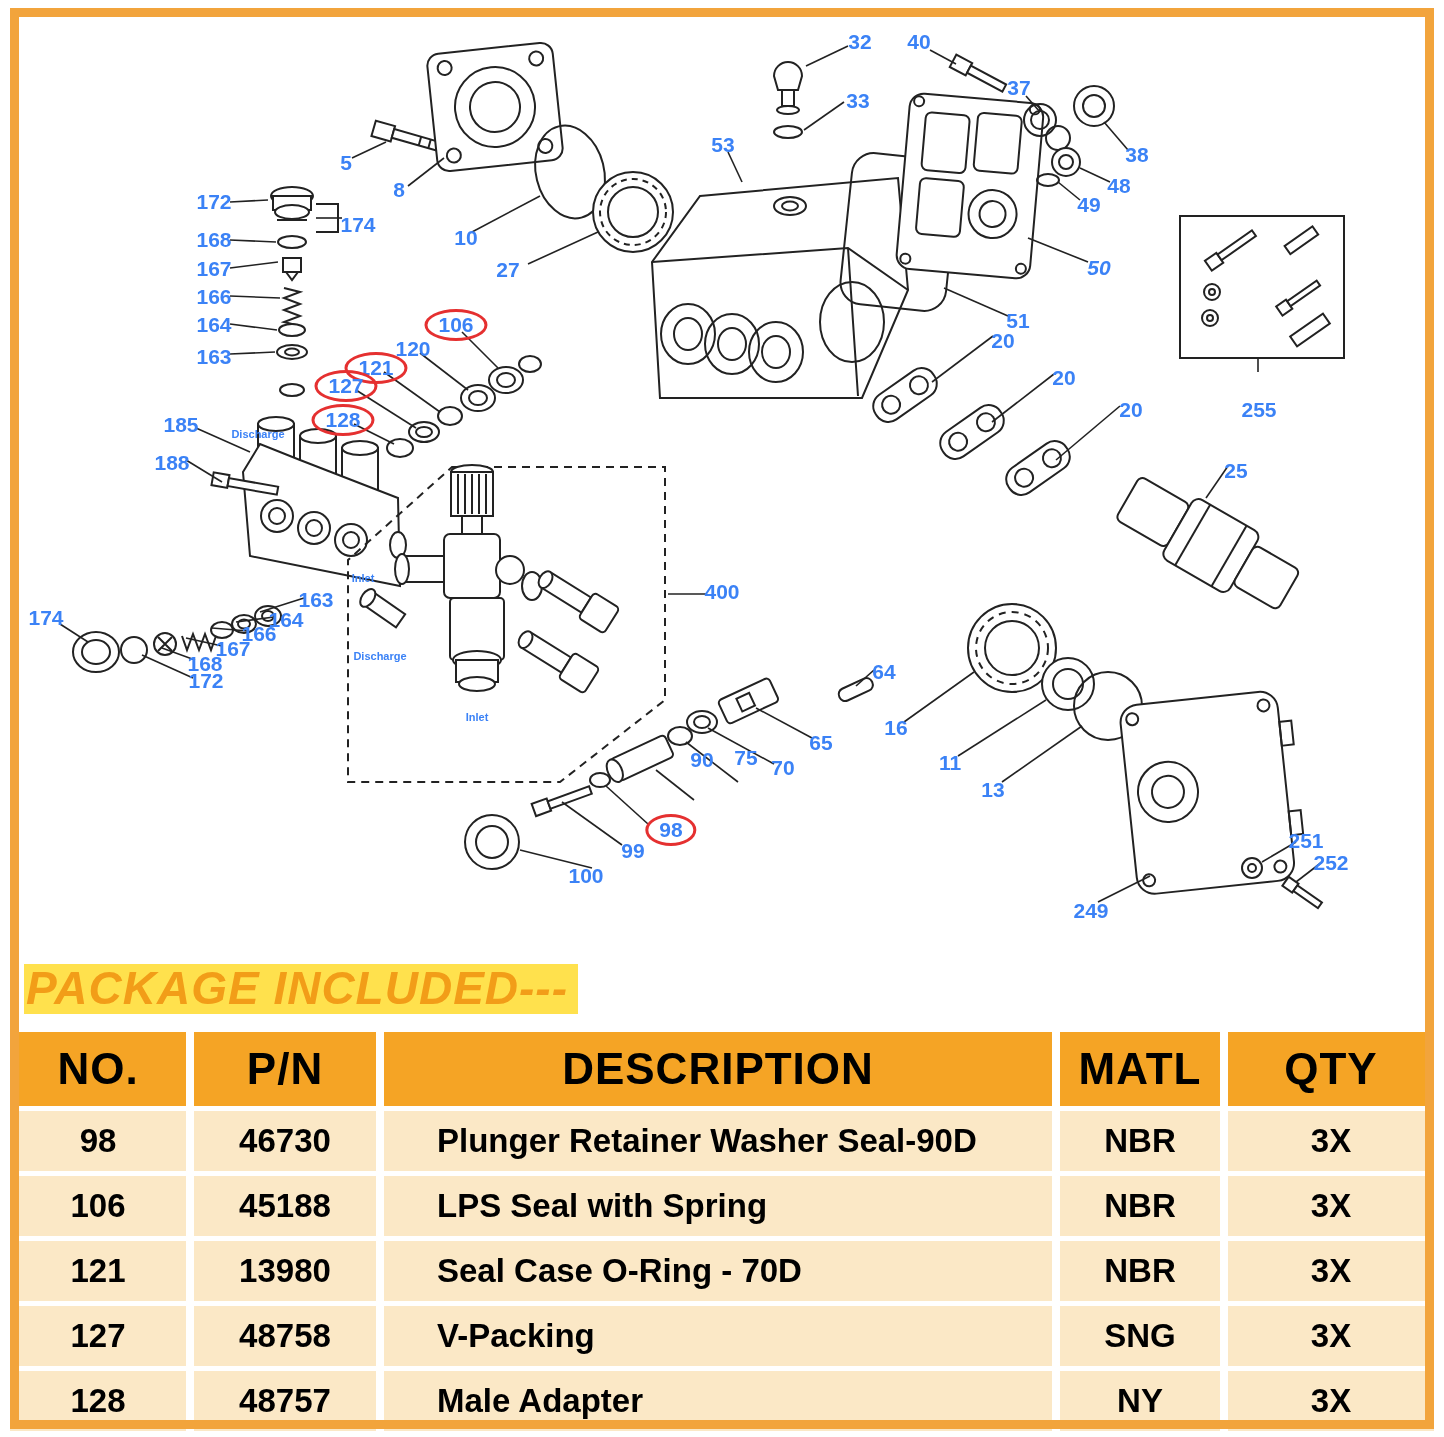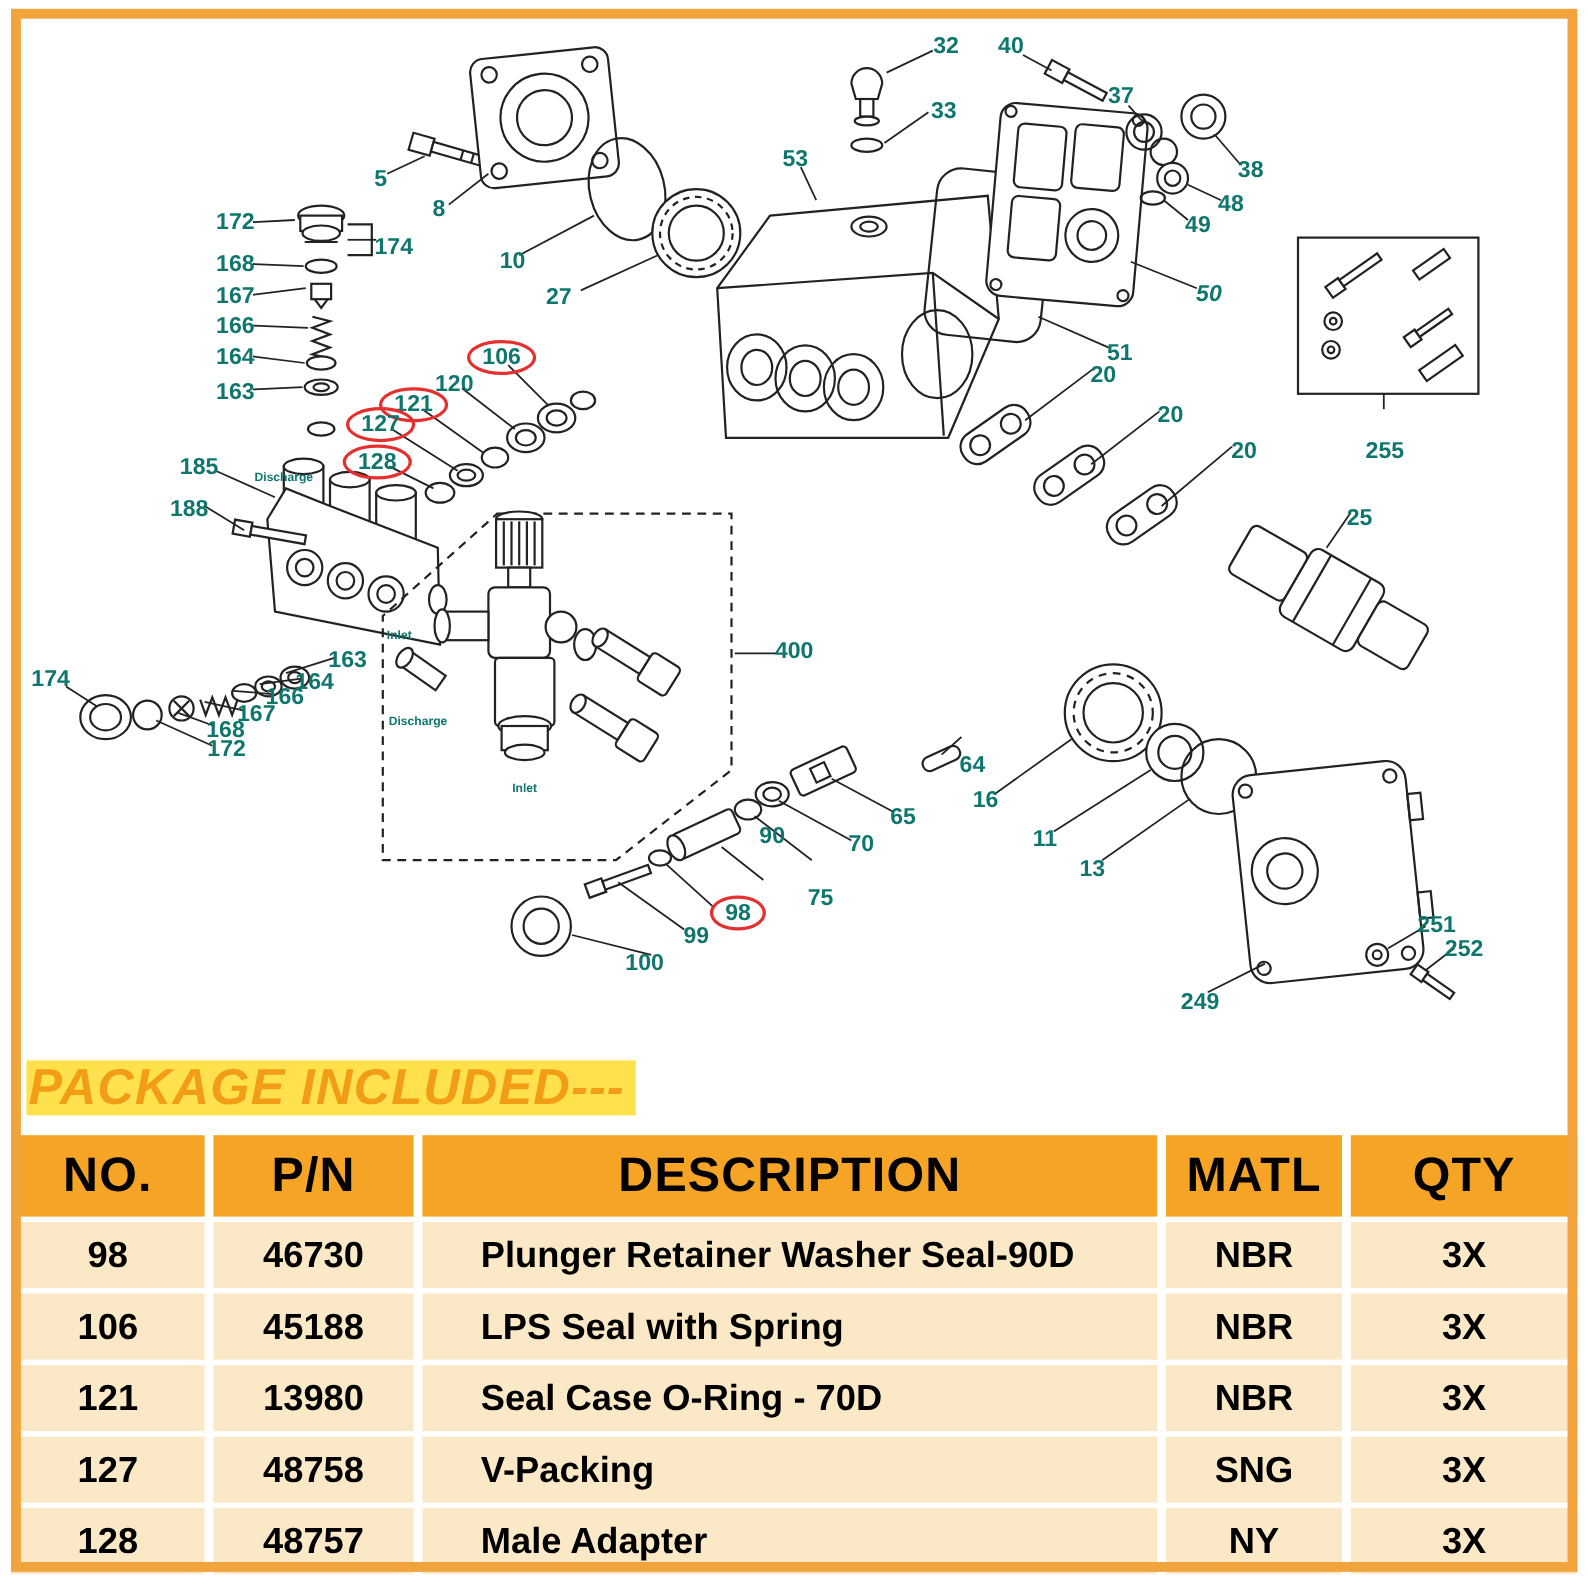--- a/index.html
+++ b/index.html
@@ -3,21 +3,21 @@
 <meta charset="utf-8">
 <style>
   html,body{margin:0;padding:0;background:#fff;font-family:"Liberation Sans",sans-serif;}
   .page{position:relative;width:1444px;height:1437px;background:#fff;overflow:hidden;}
   .frame{position:absolute;left:10px;top:8px;width:1424px;height:1421px;border:9px solid var(--frame,#F2A43C);box-sizing:border-box;pointer-events:none;z-index:30;}
   .diagram{position:absolute;left:0;top:0;width:1444px;height:965px;}
   .diagram svg{position:absolute;left:0;top:0;}
   .diagram svg *{stroke:#222;fill:none;stroke-width:2;}
   .diagram svg .solid{fill:#fff;}
   .diagram svg .leader{stroke-width:1.6;}
-  .part-label{position:absolute;transform:translate(-50%,-50%);font-weight:bold;font-size:21px;color:#0f766e;white-space:nowrap;z-index:5;}
+  .part-label{position:absolute;transform:translate(-50%,-50%);font-weight:bold;font-size:21px;color:#3b82f6;white-space:nowrap;z-index:5;}
   .part-label.small{font-size:11px;}
   .part-label.circled{border:3px solid var(--hl,#E53030);border-radius:50%;padding:1px 11px;}
   .title-wrap{position:absolute;left:24px;top:964px;z-index:6;}
   .title{display:inline-block;background:var(--title-bg,#FFE14D);color:var(--title-fg,#F29D18);font-size:46px;font-weight:bold;font-style:italic;letter-spacing:1px;line-height:1.05;padding:0 10px 2px 2px;}
   .parts-table{position:absolute;left:10px;top:1032px;width:1424px;display:grid;grid-template-columns:176px 182px 668px 160px 206px;grid-template-rows:74px repeat(5,60px);column-gap:8px;row-gap:5px;z-index:6;}
   .t-cell{display:flex;align-items:center;justify-content:center;color:#000;}
   .h-cell{background:var(--th,#F5A425);font-size:44px;font-weight:bold;letter-spacing:1px;}
   .d-cell{background:var(--td,#FBE8C6);font-size:33px;font-weight:bold;}
   .d-cell.desc{justify-content:flex-start;padding-left:53px;box-sizing:border-box;}
 </style>
@@ -399,24 +399,24 @@
         <span class="part-label" style="left: 1119px; top: 186px;">48</span>
         <span class="part-label" style="left: 1089px; top: 205px;">49</span>
         <span class="part-label" style="left: 1099px; top: 268px; font-style: italic;">50</span>
         <span class="part-label" style="left: 1018px; top: 321px;">51</span>
         <span class="part-label" style="left: 1003px; top: 341px;">20</span>
         <span class="part-label" style="left: 1064px; top: 378px;">20</span>
         <span class="part-label" style="left: 1131px; top: 410px;">20</span>
         <span class="part-label" style="left: 1236px; top: 471px;">25</span>
         <span class="part-label" style="left: 1259px; top: 381px; margin-top: 29px;">255</span>
         <span class="part-label" style="left: 722px; top: 592px;">400</span>
-        <span class="part-label" style="left: 884px; top: 696px;">64</span>
+        <span class="part-label" style="left: 884px; top: 672px;">64</span>
         <span class="part-label" style="left: 821px; top: 743px;">65</span>
         <span class="part-label" style="left: 783px; top: 768px;">70</span>
-        <span class="part-label" style="left: 746px; top: 817px;">75</span>
+        <span class="part-label" style="left: 746px; top: 758px;">75</span>
         <span class="part-label" style="left: 702px; top: 760px;">90</span>
         <span class="part-label circled" style="left: 671px; top: 830px;">98</span>
         <span class="part-label" style="left: 633px; top: 851px;">99</span>
         <span class="part-label" style="left: 586px; top: 876px;">100</span>
         <span class="part-label" style="left: 896px; top: 728px;">16</span>
         <span class="part-label" style="left: 950px; top: 763px;">11</span>
         <span class="part-label" style="left: 993px; top: 790px;">13</span>
         <span class="part-label" style="left: 1091px; top: 911px;">249</span>
         <span class="part-label" style="left: 1306px; top: 841px;">251</span>
         <span class="part-label" style="left: 1331px; top: 863px;">252</span>

